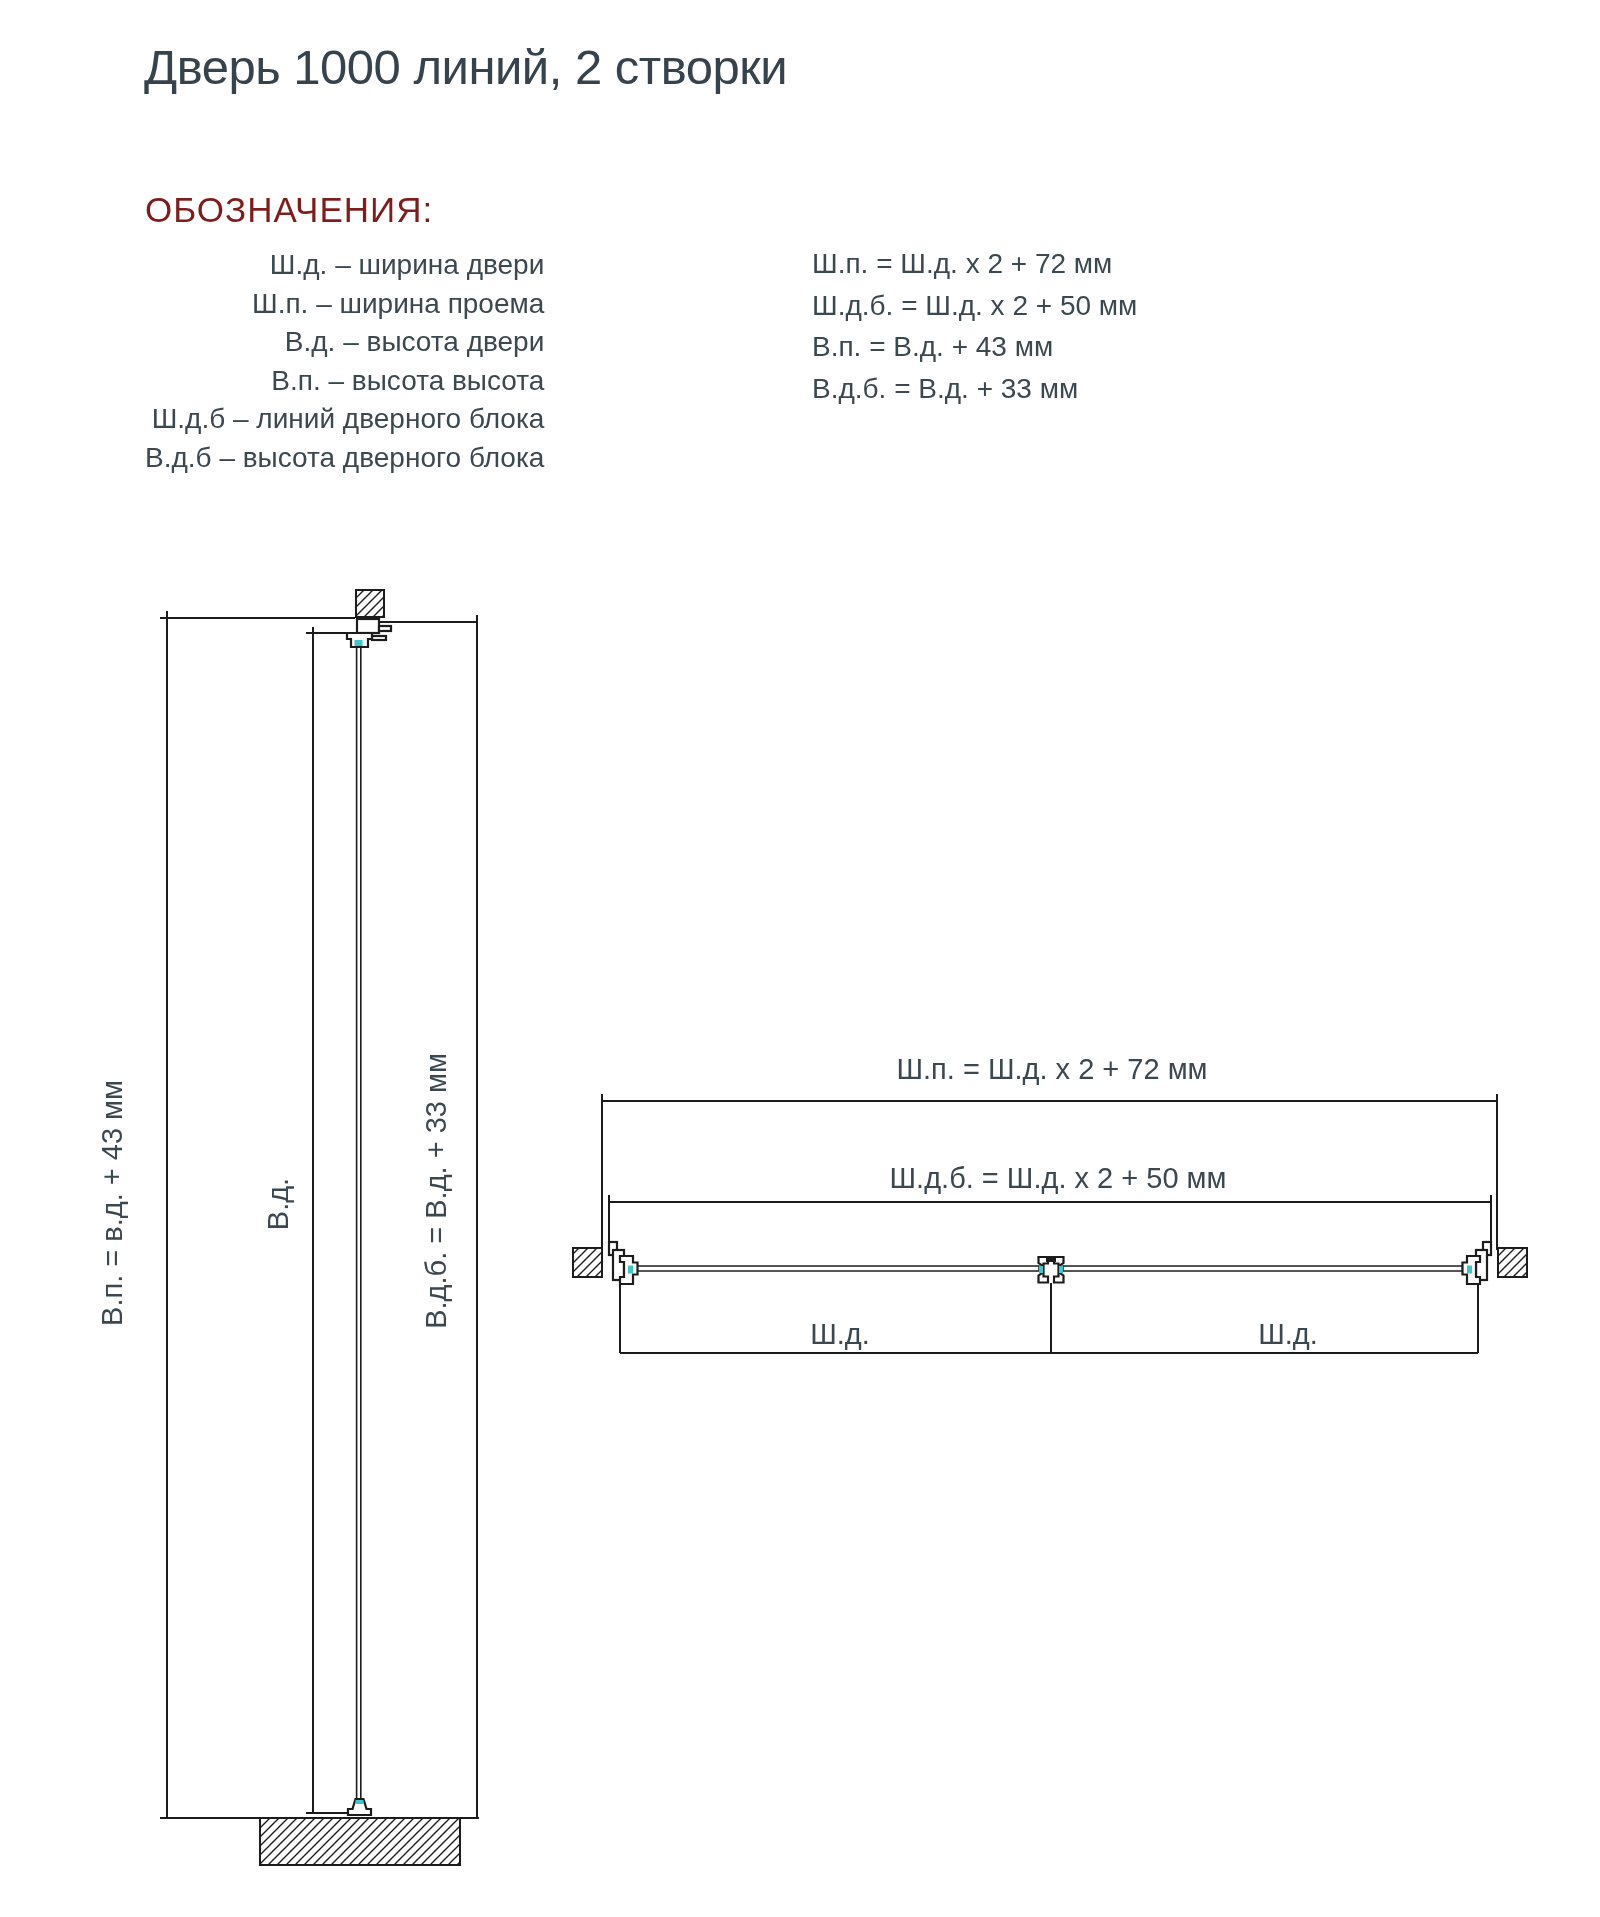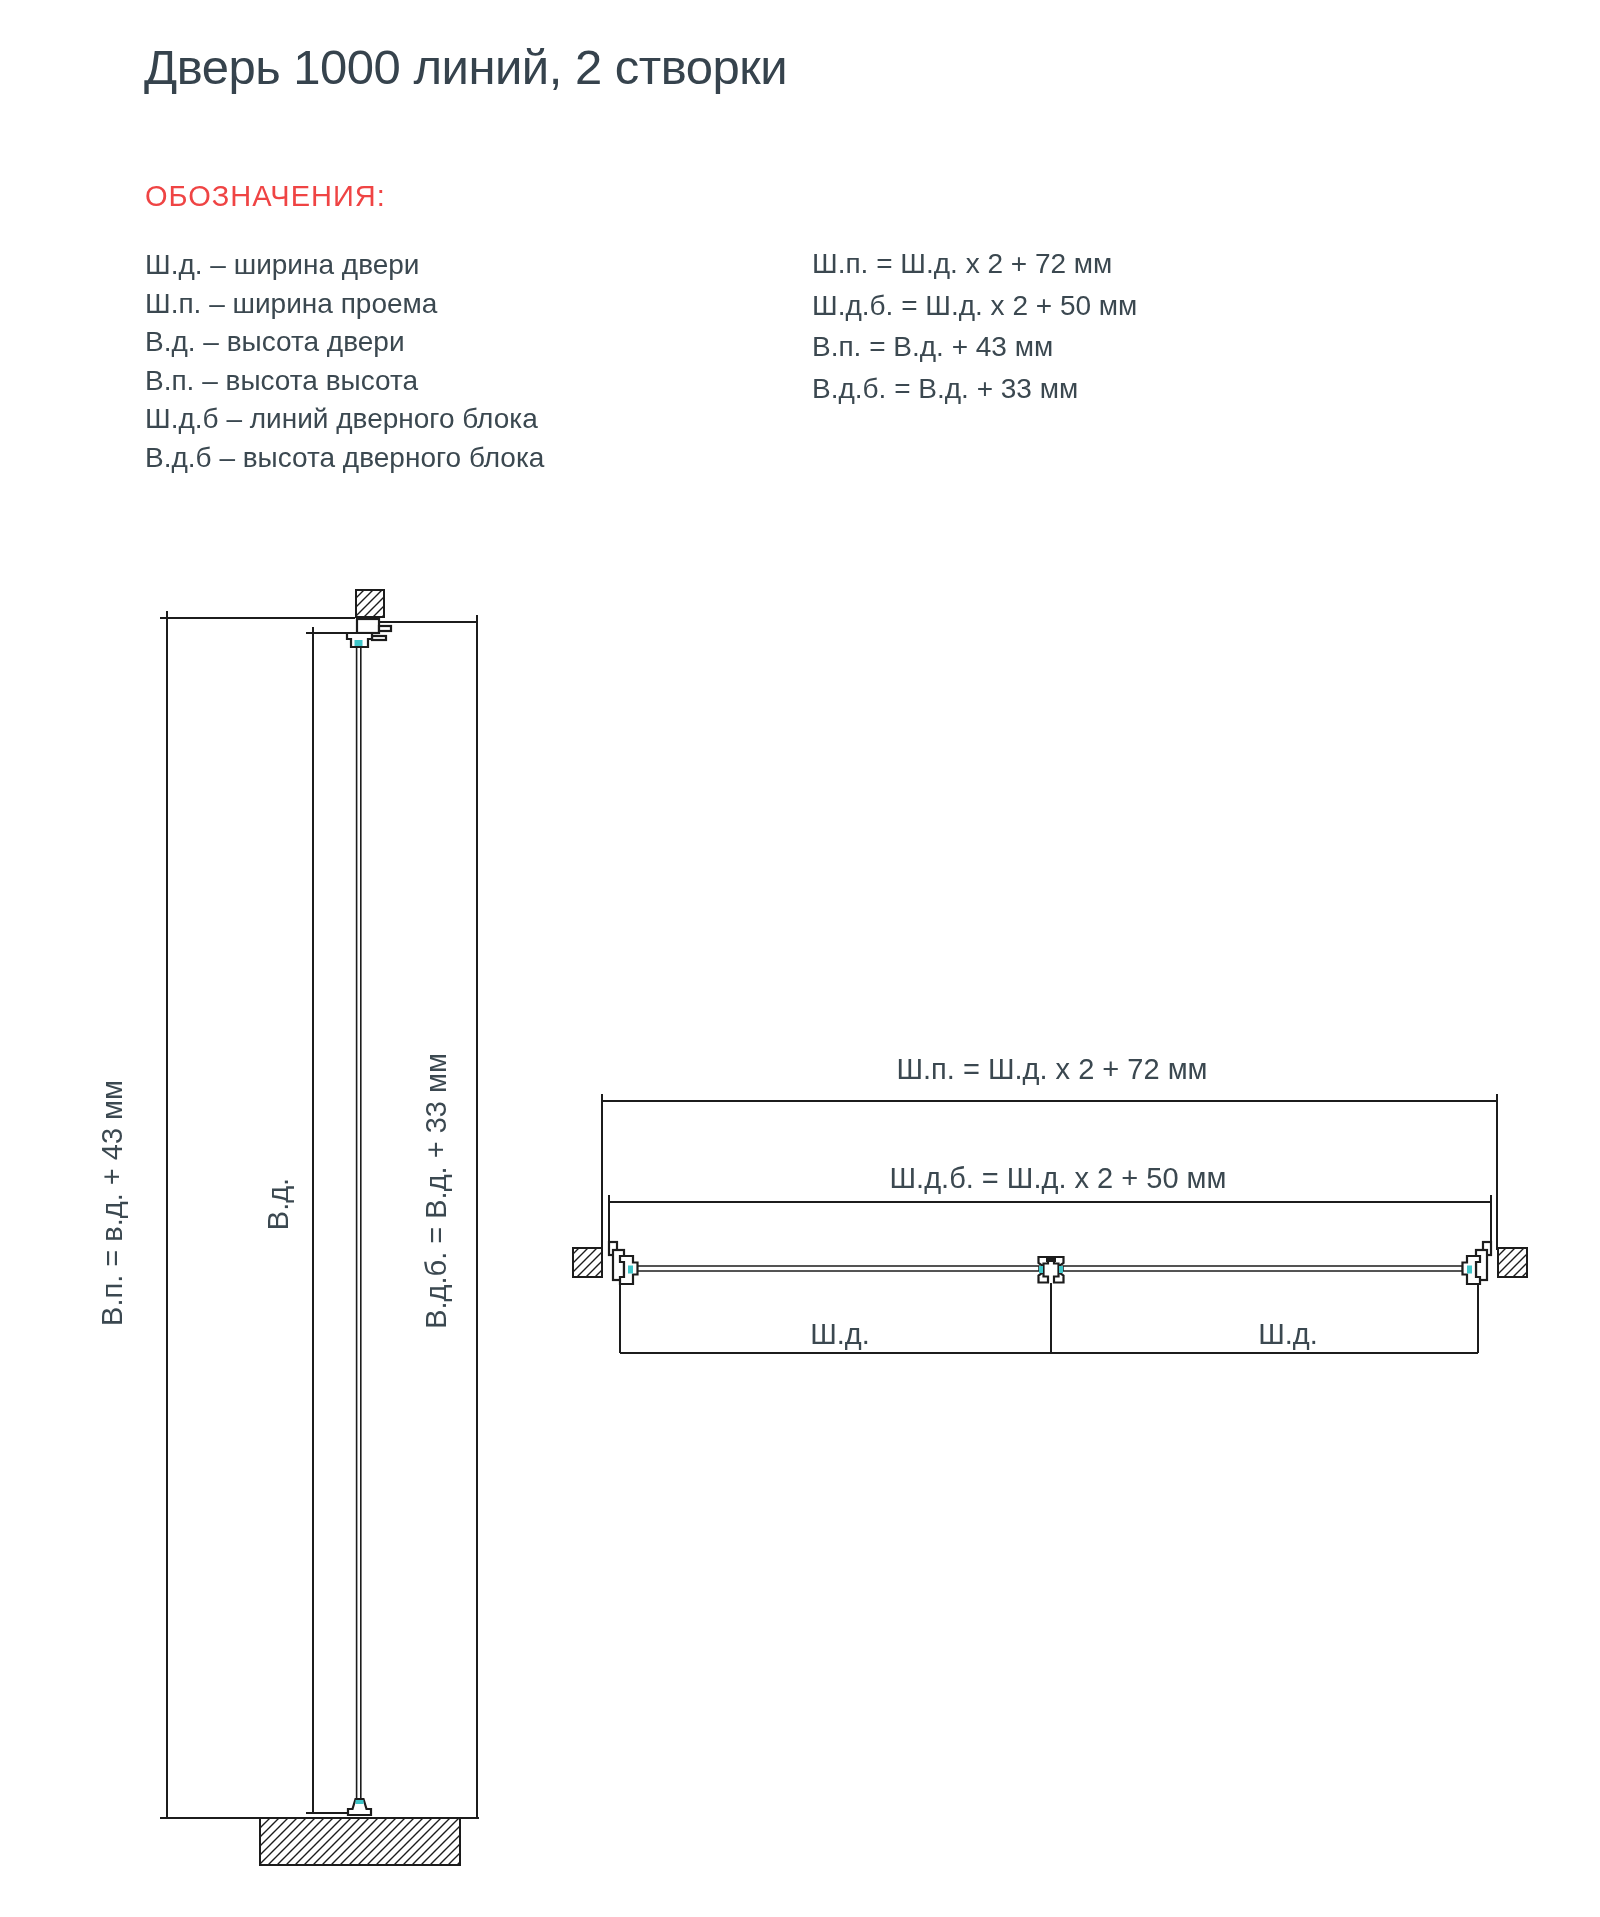--- a/index.html
+++ b/index.html
@@ -10,26 +10,26 @@
     font-family:"Liberation Sans","DejaVu Sans",sans-serif;
     color:#3b4850;
     overflow:hidden;
   }
   .title{
     position:absolute;left:133px;top:28px;
     font-size:49px;font-weight:400;letter-spacing:-0.5px;
     color:#36434d;margin:11px;
   }
   .legend-heading{
-    position:absolute;left:145px;top:180px;
-    font-size:29px;letter-spacing:1px;color:#ef4444;
+    position:absolute;left:145px;top:190px;
+    font-size:35px;letter-spacing:1px;color:#7f1d1d;
   }
   .legend-list{
     position:absolute;left:145px;top:246px;
-    list-style:none;margin:0;padding:0;
+    list-style:none;margin:0;padding:0;text-align:right;
   }
   .legend-list li{
     font-size:28px;line-height:38.5px;color:#3b4850;white-space:nowrap;
   }
   .formula-list{
     position:absolute;left:812px;top:243px;
     list-style:none;margin:0;padding:0;
   }
   .formula-list li{
     font-size:28px;line-height:41.6px;color:#3b4850;white-space:nowrap;

